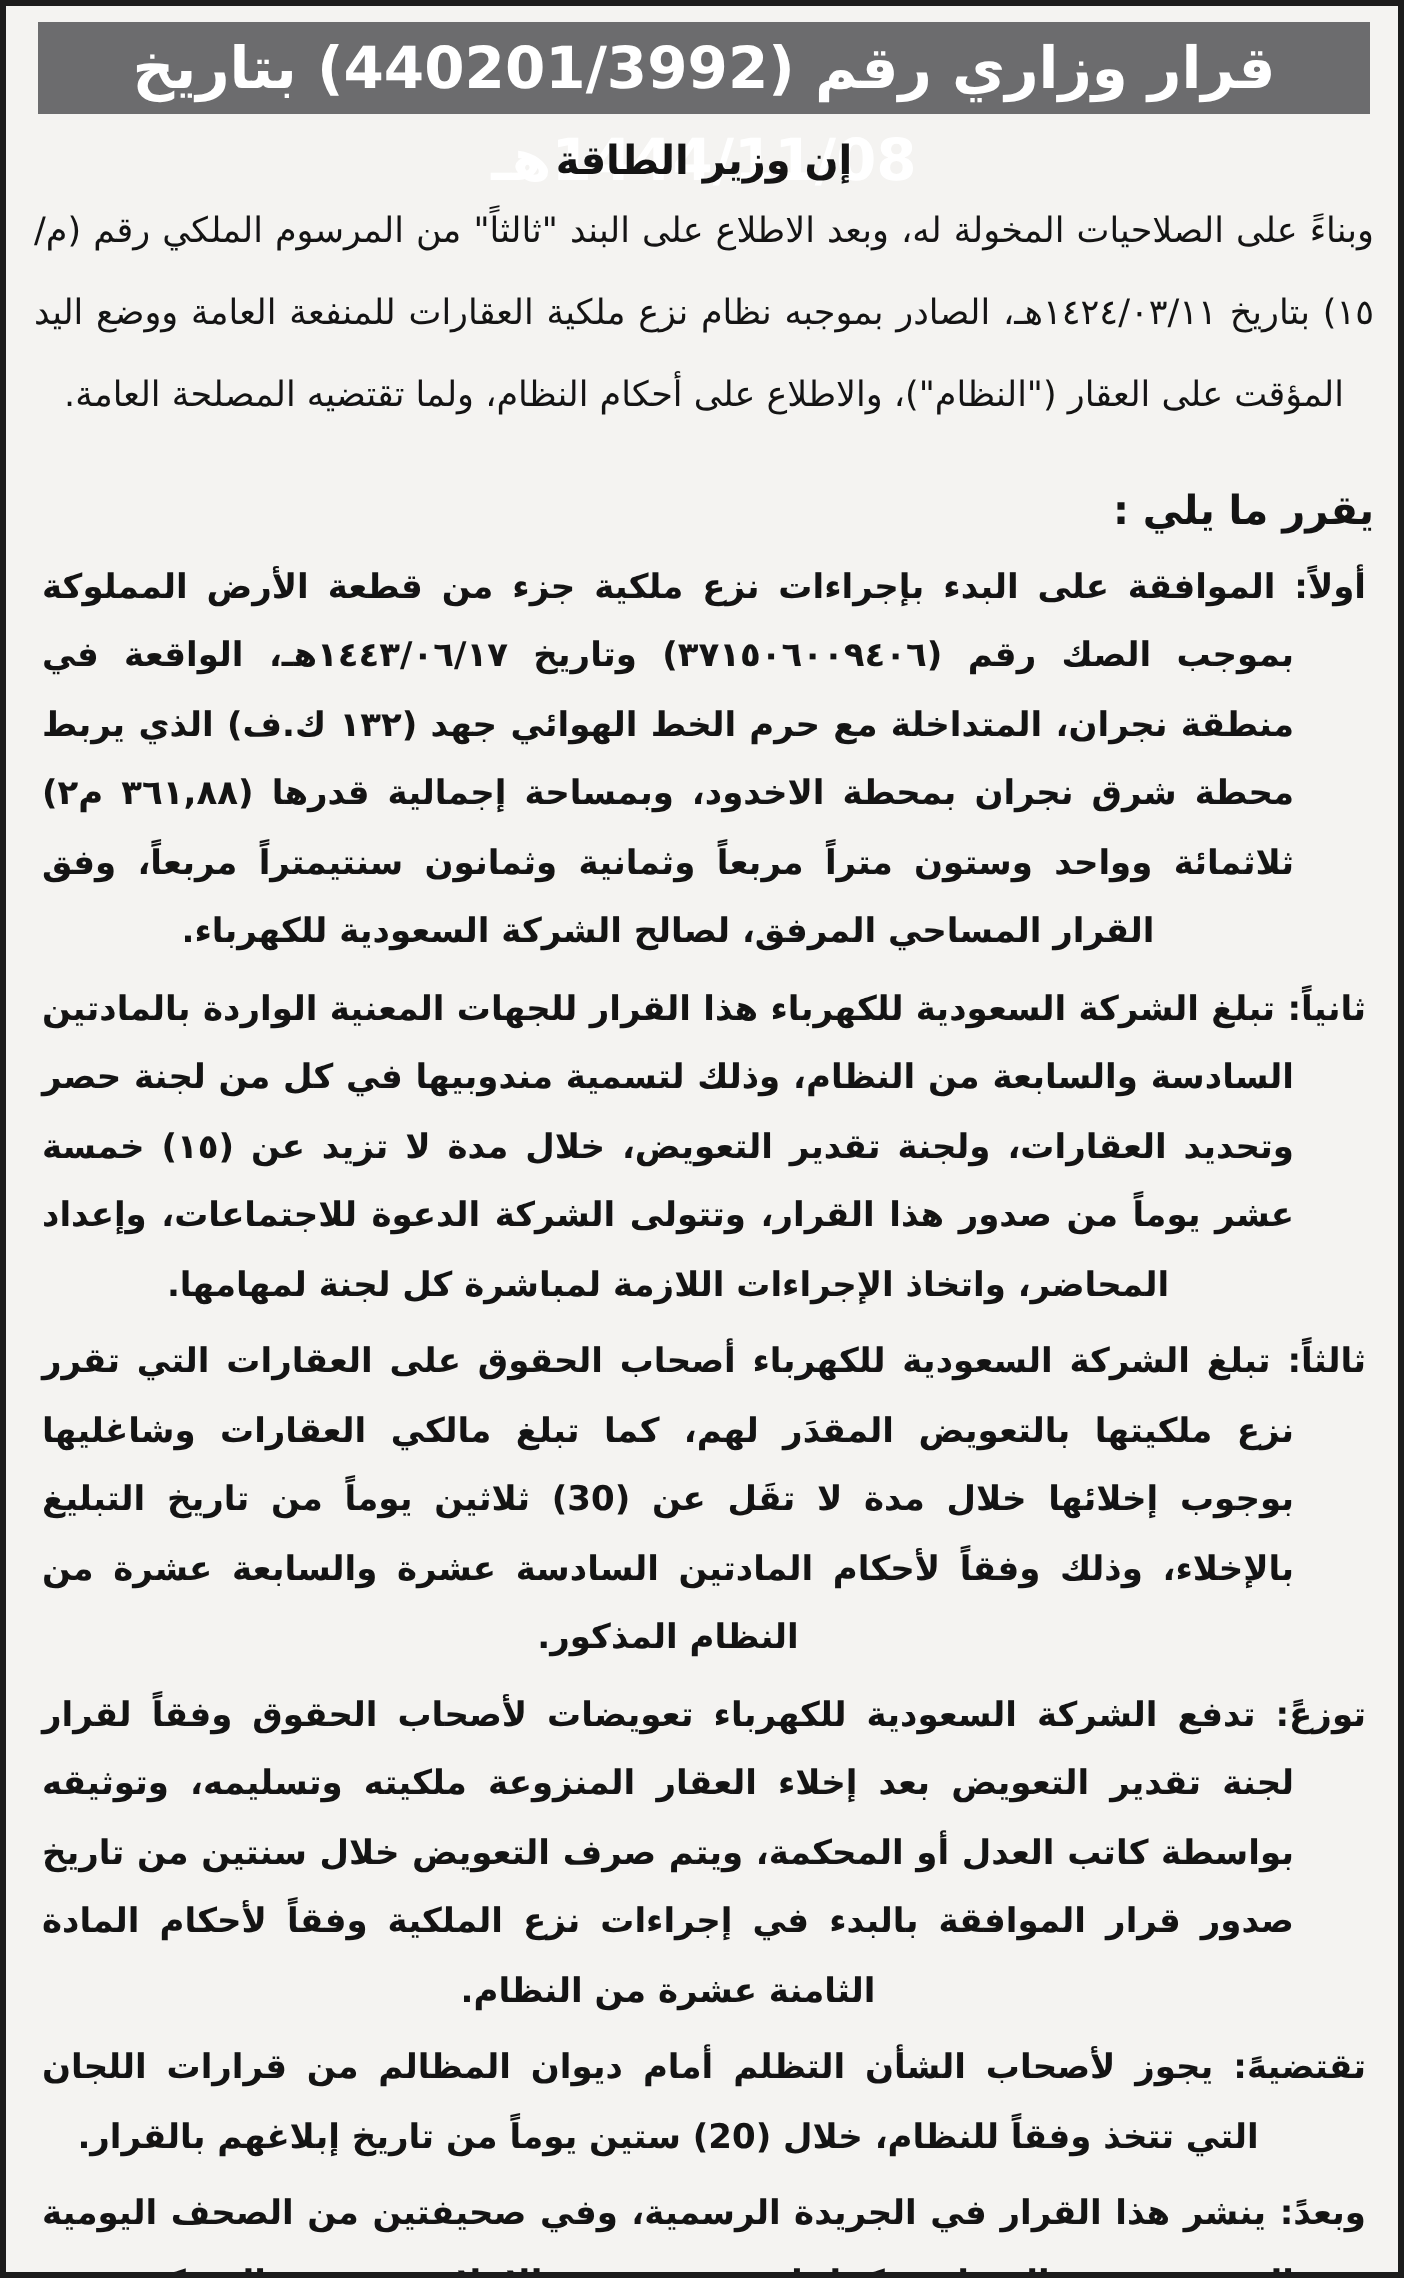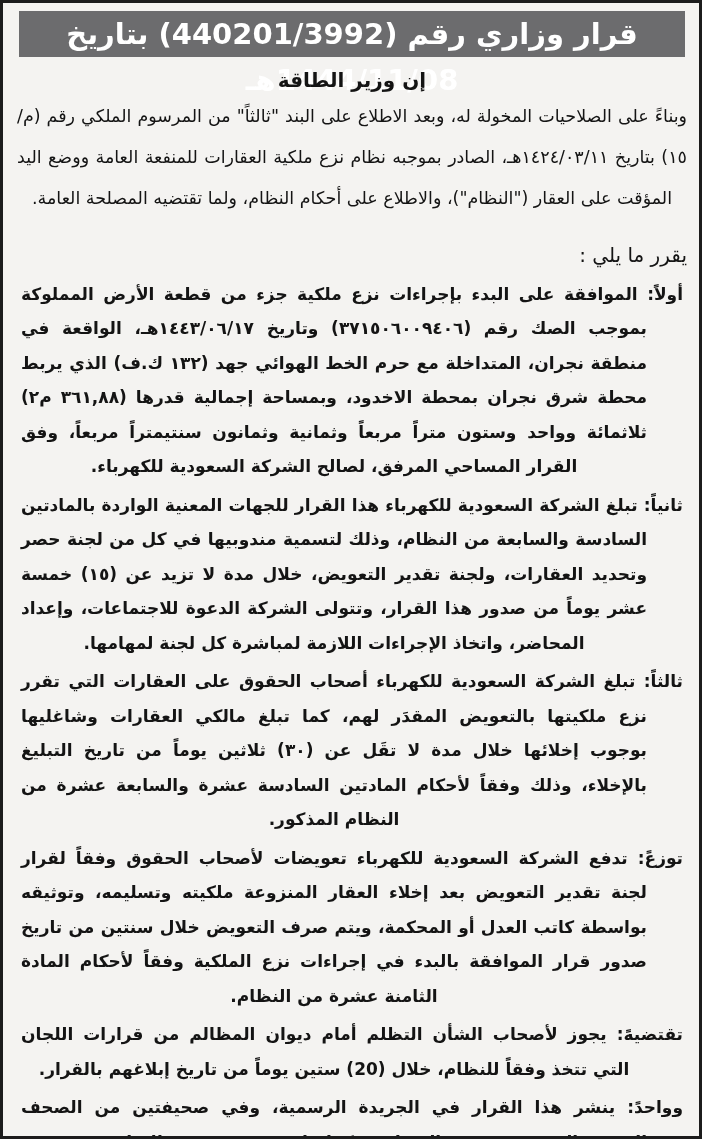--- a/index.html
+++ b/index.html
@@ -40,21 +40,21 @@
   }
   .preamble {
     margin-top: 2px;
     font-weight: normal;
     font-size: 17.5px;
     line-height: 41px;
     text-align: justify;
     text-align-last: center;
   }
   .decree-intro {
-    font-weight: normal;
+    font-weight: bold;
     font-size: 20px;
     line-height: 36px;
     text-align: right;
   }
   .clauses {
     font-weight: bold;
     font-size: 17px;
     line-height: 34.5px;
   }
   .clause {
@@ -82,23 +82,23 @@
   <p class="preamble">وبناءً على الصلاحيات المخولة له، وبعد الاطلاع على البند "ثالثاً" من المرسوم الملكي رقم (م/١٥) بتاريخ ١٤٢٤/٠٣/١١هـ، الصادر بموجبه نظام نزع ملكية العقارات للمنفعة العامة ووضع اليد المؤقت على العقار ("النظام")، والاطلاع على أحكام النظام، ولما تقتضيه المصلحة العامة.</p>
 
   <div class="decree-intro">يقرر ما يلي :</div>
 
   <div class="clauses">
 
     <p class="clause"><span class="clause-label">أولاً:</span> <span>الموافقة على البدء بإجراءات نزع ملكية جزء من قطعة الأرض المملوكة بموجب الصك رقم (٣٧١٥٠٦٠٠٩٤٠٦) وتاريخ ١٤٤٣/٠٦/١٧هـ، الواقعة في منطقة نجران، المتداخلة مع حرم الخط الهوائي جهد (١٣٢ ك.ف) الذي يربط محطة شرق نجران بمحطة الاخدود، وبمساحة إجمالية قدرها (٣٦١,٨٨ م٢) ثلاثمائة وواحد وستون متراً مربعاً وثمانية وثمانون سنتيمتراً مربعاً، وفق القرار المساحي المرفق، لصالح الشركة السعودية للكهرباء.</span></p>
 
     <p class="clause"><span class="clause-label">ثانياً:</span> <span>تبلغ الشركة السعودية للكهرباء هذا القرار للجهات المعنية الواردة بالمادتين السادسة والسابعة من النظام، وذلك لتسمية مندوبيها في كل من لجنة حصر وتحديد العقارات، ولجنة تقدير التعويض، خلال مدة لا تزيد عن (١٥) خمسة عشر يوماً من صدور هذا القرار، وتتولى الشركة الدعوة للاجتماعات، وإعداد المحاضر، واتخاذ الإجراءات اللازمة لمباشرة كل لجنة لمهامها.</span></p>
 
-    <p class="clause"><span class="clause-label">ثالثاً:</span> <span>تبلغ الشركة السعودية للكهرباء أصحاب الحقوق على العقارات التي تقرر نزع ملكيتها بالتعويض المقدَر لهم، كما تبلغ مالكي العقارات وشاغليها بوجوب إخلائها خلال مدة لا تقَل عن (٣٠) ثلاثين يوماً من تاريخ التبليغ بالإخلاء، وذلك وفقاً لأحكام المادتين السادسة عشرة والسابعة عشرة من النظام المذكور.</span></p>
+    <p class="clause"><span class="clause-label">ثالثاً:</span> <span>تبلغ الشركة السعودية للكهرباء أصحاب الحقوق على العقارات التي تقرر نزع ملكيتها بالتعويض المقدَر لهم، كما تبلغ مالكي العقارات وشاغليها بوجوب إخلائها خلال مدة لا تقَل عن (30) ثلاثين يوماً من تاريخ التبليغ بالإخلاء، وذلك وفقاً لأحكام المادتين السادسة عشرة والسابعة عشرة من النظام المذكور.</span></p>
 
     <p class="clause"><span class="clause-label">توزعً:</span> <span>تدفع الشركة السعودية للكهرباء تعويضات لأصحاب الحقوق وفقاً لقرار لجنة تقدير التعويض بعد إخلاء العقار المنزوعة ملكيته وتسليمه، وتوثيقه بواسطة كاتب العدل أو المحكمة، ويتم صرف التعويض خلال سنتين من تاريخ صدور قرار الموافقة بالبدء في إجراءات نزع الملكية وفقاً لأحكام المادة الثامنة عشرة من النظام.</span></p>
 
     <p class="clause"><span class="clause-label">تقتضيهً:</span> <span>يجوز لأصحاب الشأن التظلم أمام ديوان المظالم من قرارات اللجان التي تتخذ وفقاً للنظام، خلال (20) ستين يوماً من تاريخ إبلاغهم بالقرار.</span></p>
 
-    <p class="clause"><span class="clause-label">وواحدً:</span> <span>ينشر هذا القرار في الجريدة الرسمية، وفي صحيفتين من الصحف اليومية التي توزع في المنطقة، كما تلصق صورة من الإعلان في مقر الشركة، وفي مقر المشروع، وفي المحكمة، وفي الإمارة أو المحافظة أو المركز، وفي البلدية التي يقع العقار في دائرة اختصاصها.</span></p>
+    <p class="clause"><span class="clause-label">وبعدً:</span> <span>ينشر هذا القرار في الجريدة الرسمية، وفي صحيفتين من الصحف اليومية التي توزع في المنطقة، كما تلصق صورة من الإعلان في مقر الشركة، وفي مقر المشروع، وفي المحكمة، وفي الإمارة أو المحافظة أو المركز، وفي البلدية التي يقع العقار في دائرة اختصاصها.</span></p>
 
   </div>
 
 </div>
 
 </body></html>

